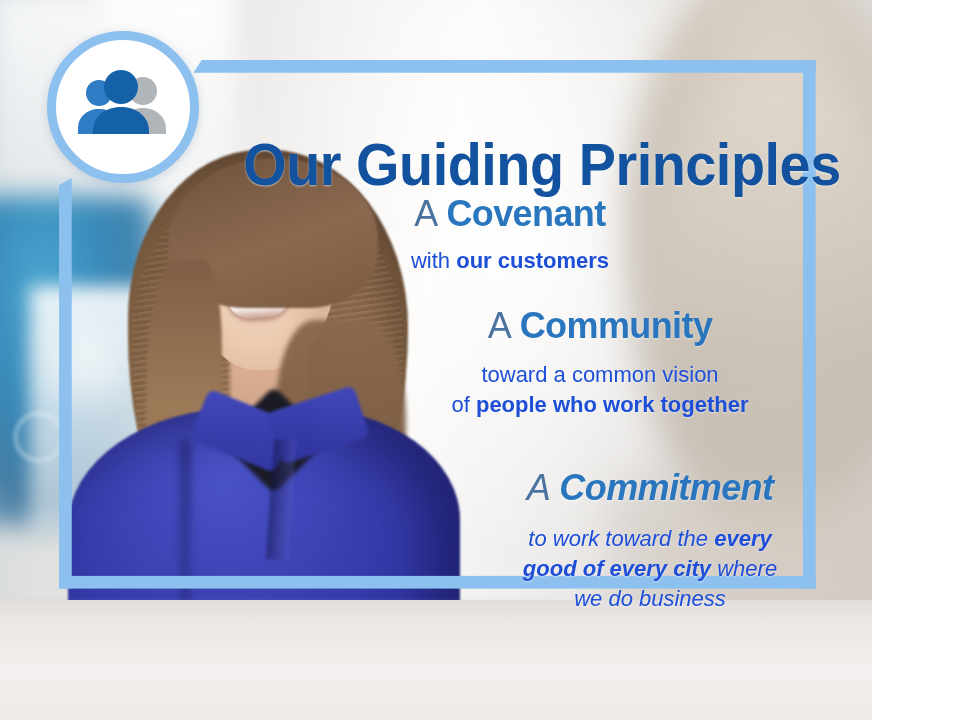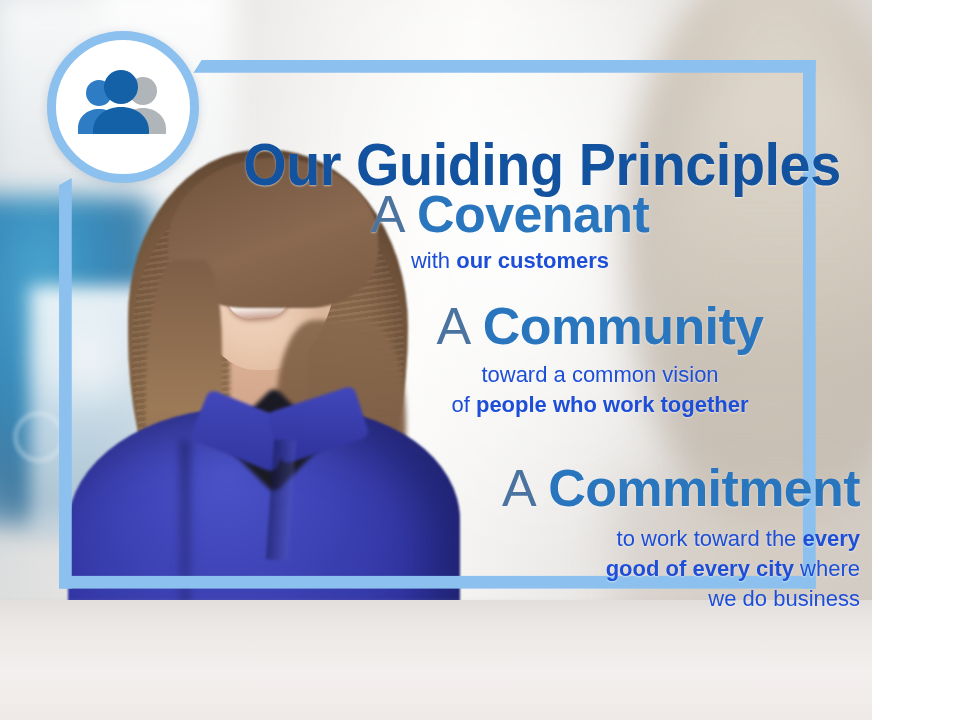--- a/index.html
+++ b/index.html
@@ -327,21 +327,21 @@
     color: #12529e;
     transform: scaleX(.93);
     transform-origin: 50% 50%;
     text-shadow: 0 1px 2px rgba(255,255,255,.55);
   }
 
   .principle { position: absolute; }
 
   .p-head {
     font-family: "Liberation Sans", sans-serif;
-    font-size: 52px;
+    font-size: 36px;
     line-height: 52px;
     white-space: nowrap;
     text-shadow: 0 1px 2px rgba(255,255,255,.5);
   }
   .p-head .art {
     font-weight: 400;
     color: #4a739f;
     letter-spacing: 0;
   }
   .p-head .word {
@@ -360,21 +360,21 @@
   }
   .p-sub b { font-weight: 700; }
 
   
   #principle-1 { left: 330px; top: 188px; width: 360px; text-align: center; }
   #principle-1 .p-sub { margin-top: 6px; }
 
   #principle-2 { left: 380px; top: 300px; width: 440px; text-align: center; }
   #principle-2 .p-sub { margin-top: 8px; }
 
-  #principle-3 { left: 440px; top: 462px; width: 420px; text-align: right; }
+  #principle-3 { left: 440px; top: 462px; width: 420px; text-align: center; font-style: italic; }
   #principle-3 .p-sub { margin-top: 10px; }
 
   .sub-line { display: block; }
 </style>
 </head>
 <body>
 
 <div id="poster">
 
   <div class="photo">

